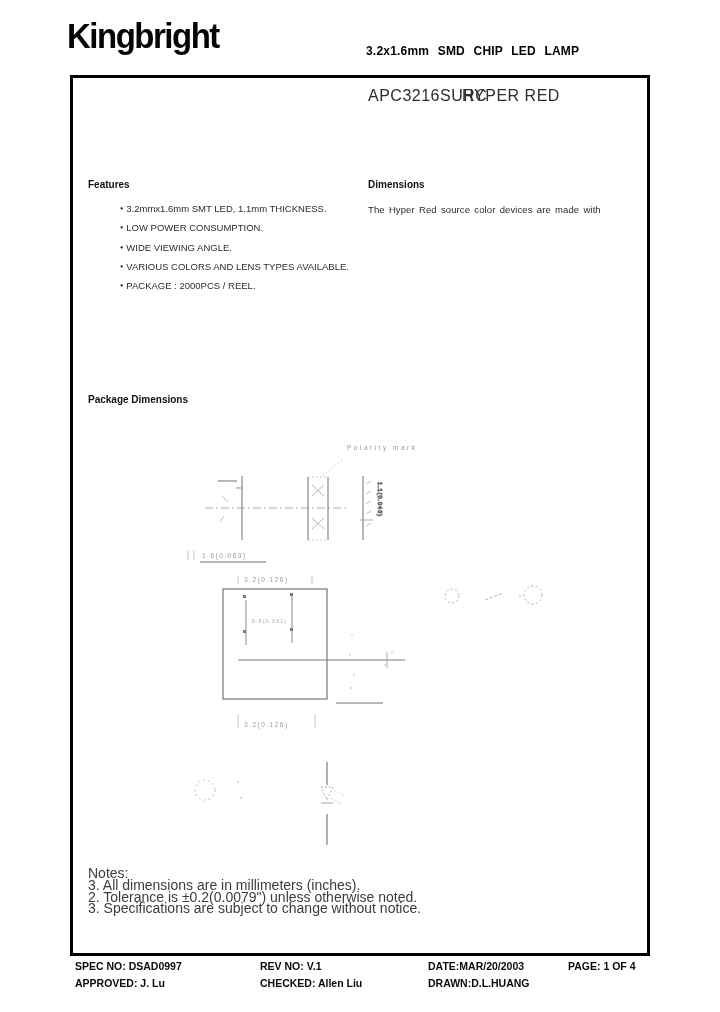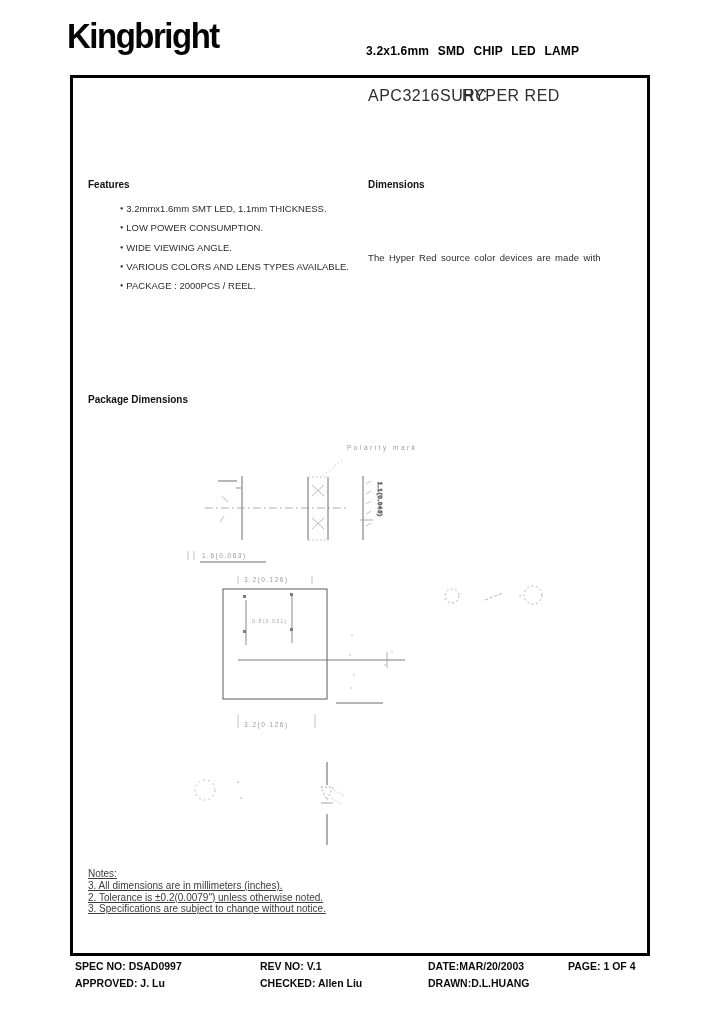--- a/index.html
+++ b/index.html
@@ -20,26 +20,26 @@
   }
   .part-line{top:87px;font-size:16px;color:#2e2e2e;letter-spacing:0.5px;}
   .part-number{left:368px;}
   .part-color{left:462px;}
   .section-heading{font-size:10px;font-weight:bold;color:#111;text-align:right;}
   .features-heading{left:88px;top:179px;}
   .desc-heading{left:368px;top:179px;}
   .features-list{left:88px;top:199px;width:275px;font-size:9.5px;color:#2b2b2b;margin-left:32px;}
   .feature-item{line-height:19.3px;white-space:nowrap;}
   .feature-item::before{content:"●";font-size:5.5px;vertical-align:2px;margin-right:3px;color:#2b2b2b;}
-  .desc-text{left:368px;top:200px;width:266px;font-size:9.5px;color:#2b2b2b;margin-top:48px;}
+  .desc-text{left:368px;top:200px;width:266px;font-size:9.5px;color:#2b2b2b;}
   .desc-line{line-height:19.3px;white-space:nowrap;}
   .desc-line.justify{letter-spacing:0.1px;word-spacing:1.5px;}
   .pkg-heading{left:88px;top:394px;}
   .drawing{left:180px;top:430px;}
-  .notes{left:88px;top:868px;font-size:10px;color:#3c3c3c;text-decoration:underline;}
+  .notes{left:88px;top:868px;font-size:14px;color:#3c3c3c;}
   .notes div{line-height:11.8px;white-space:nowrap;}
   .footer-cell{font-size:10.5px;font-weight:bold;color:#0a0a0a;white-space:nowrap;}
   .f-r1{top:960px;}
   .f-r2{top:977px;}
   .f-c1{left:75px;}
   .f-c2{left:260px;}
   .f-c3{left:428px;}
   .f-c4{left:568px;}
 </style>
 </head>

